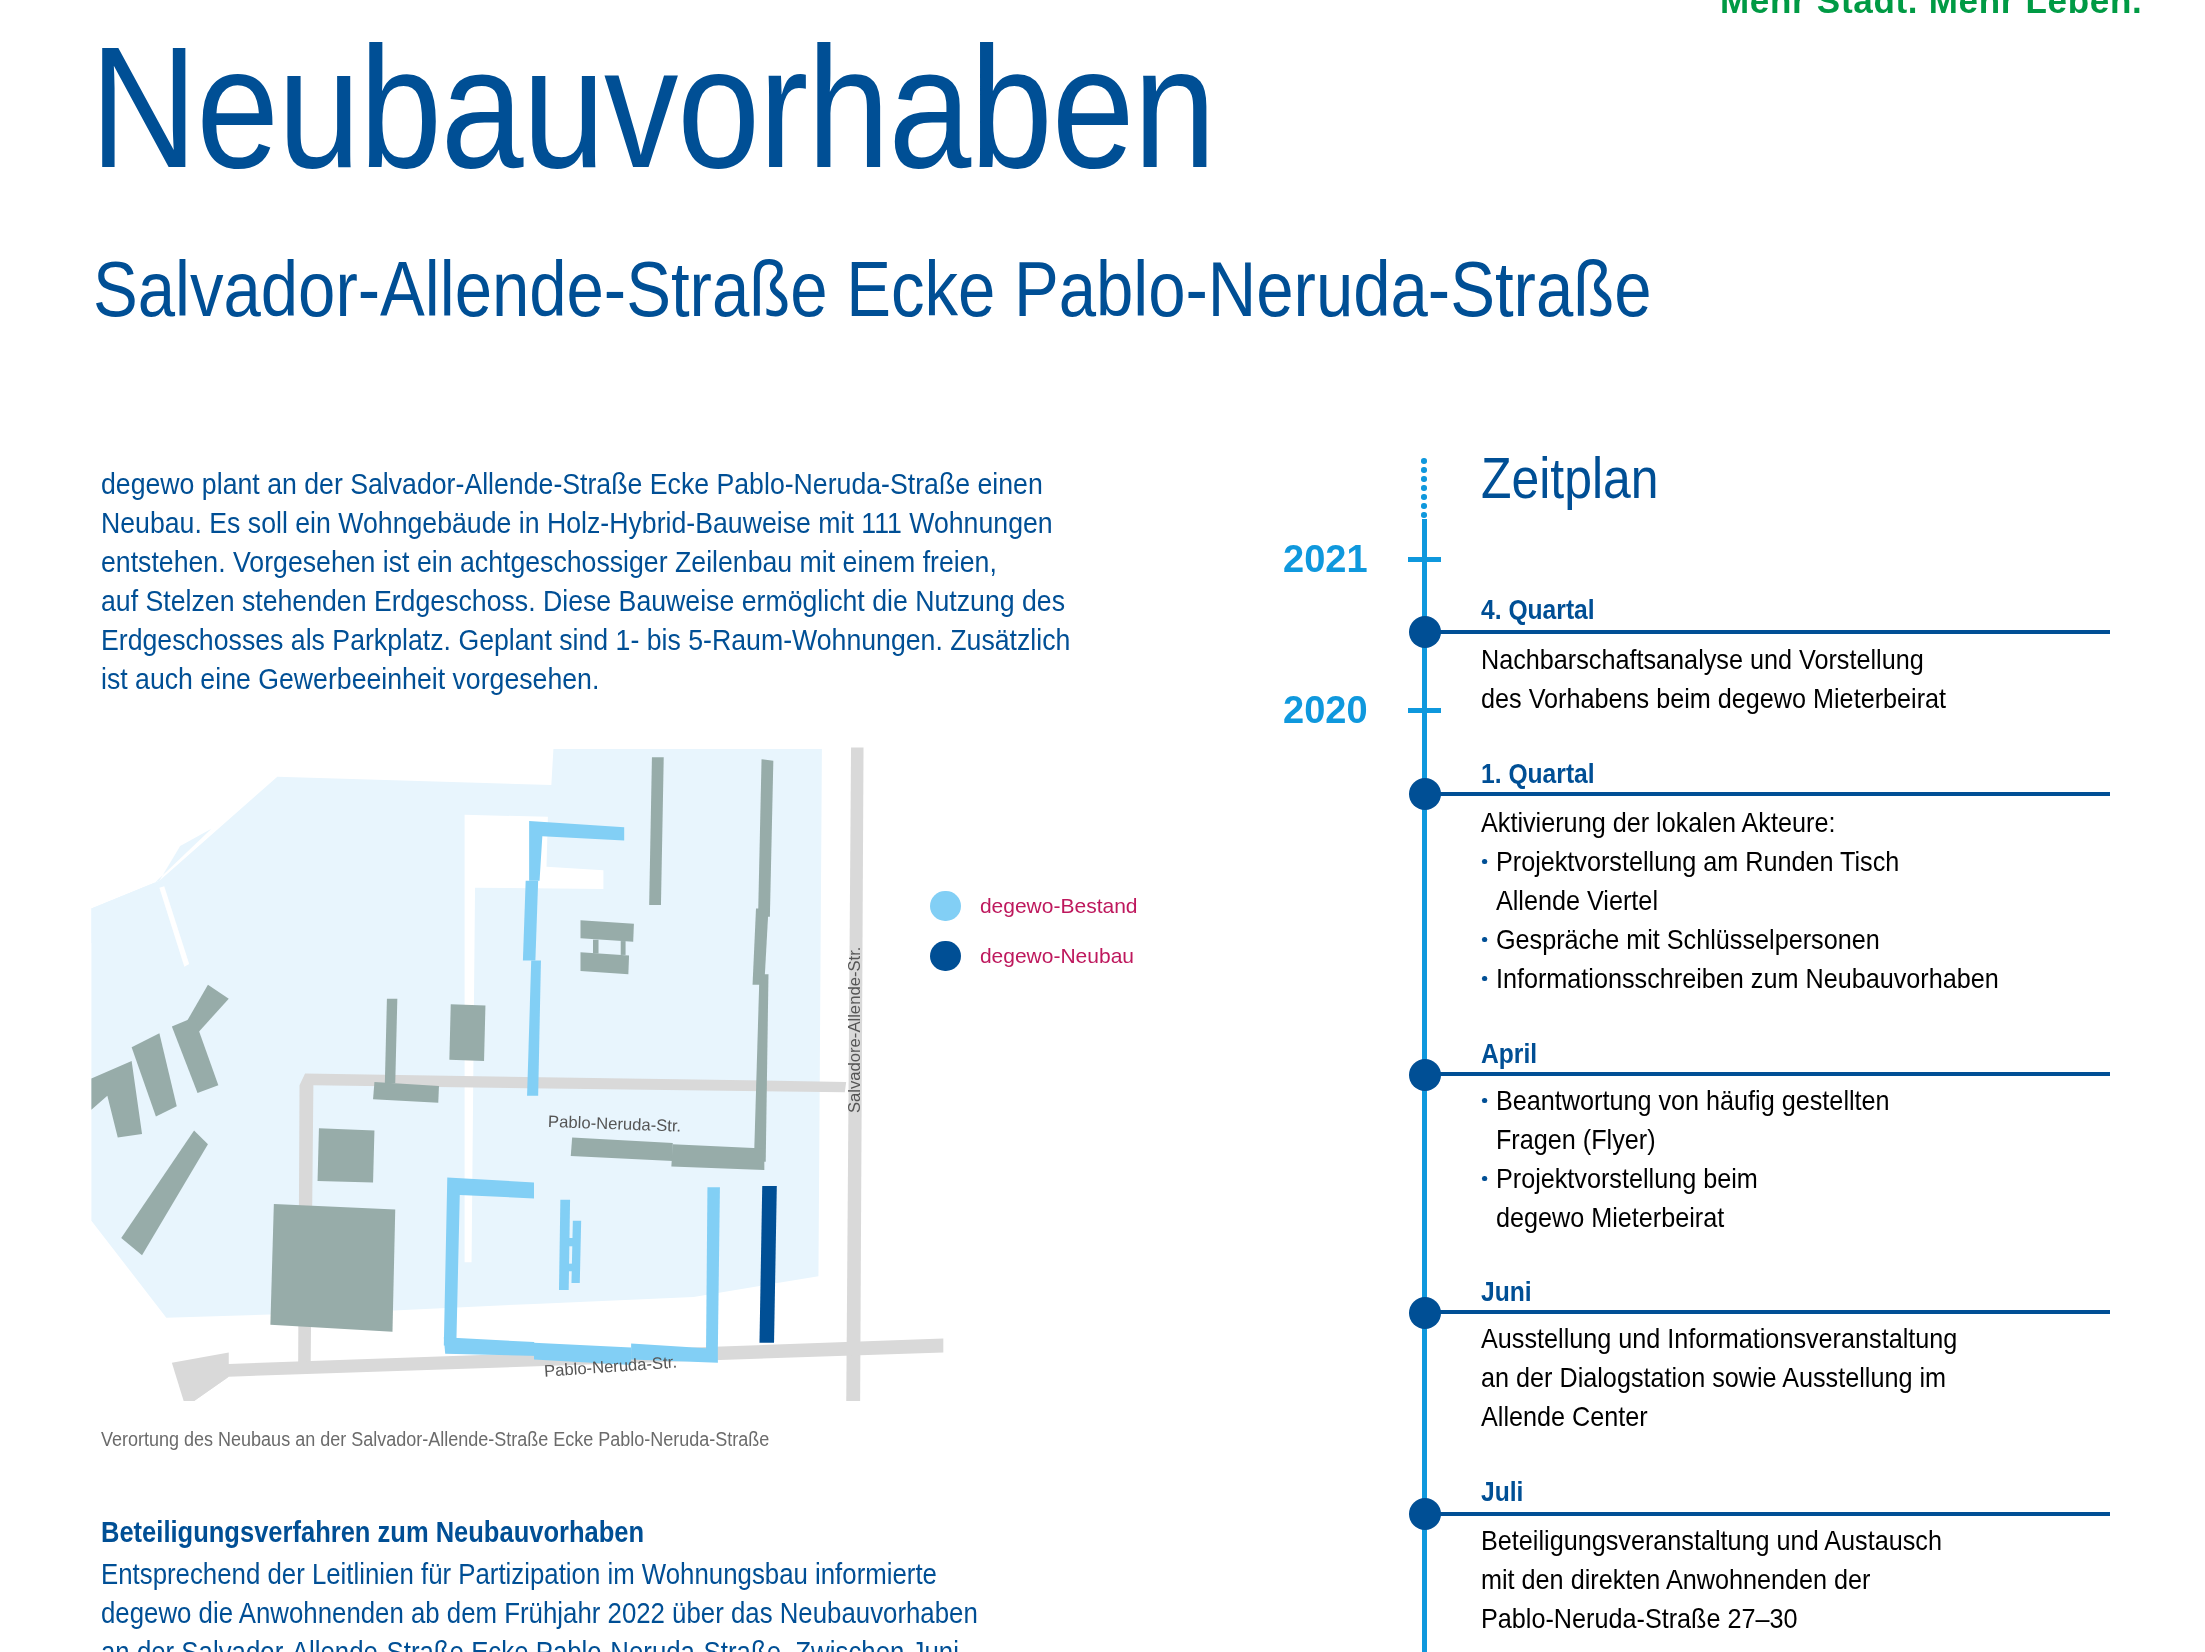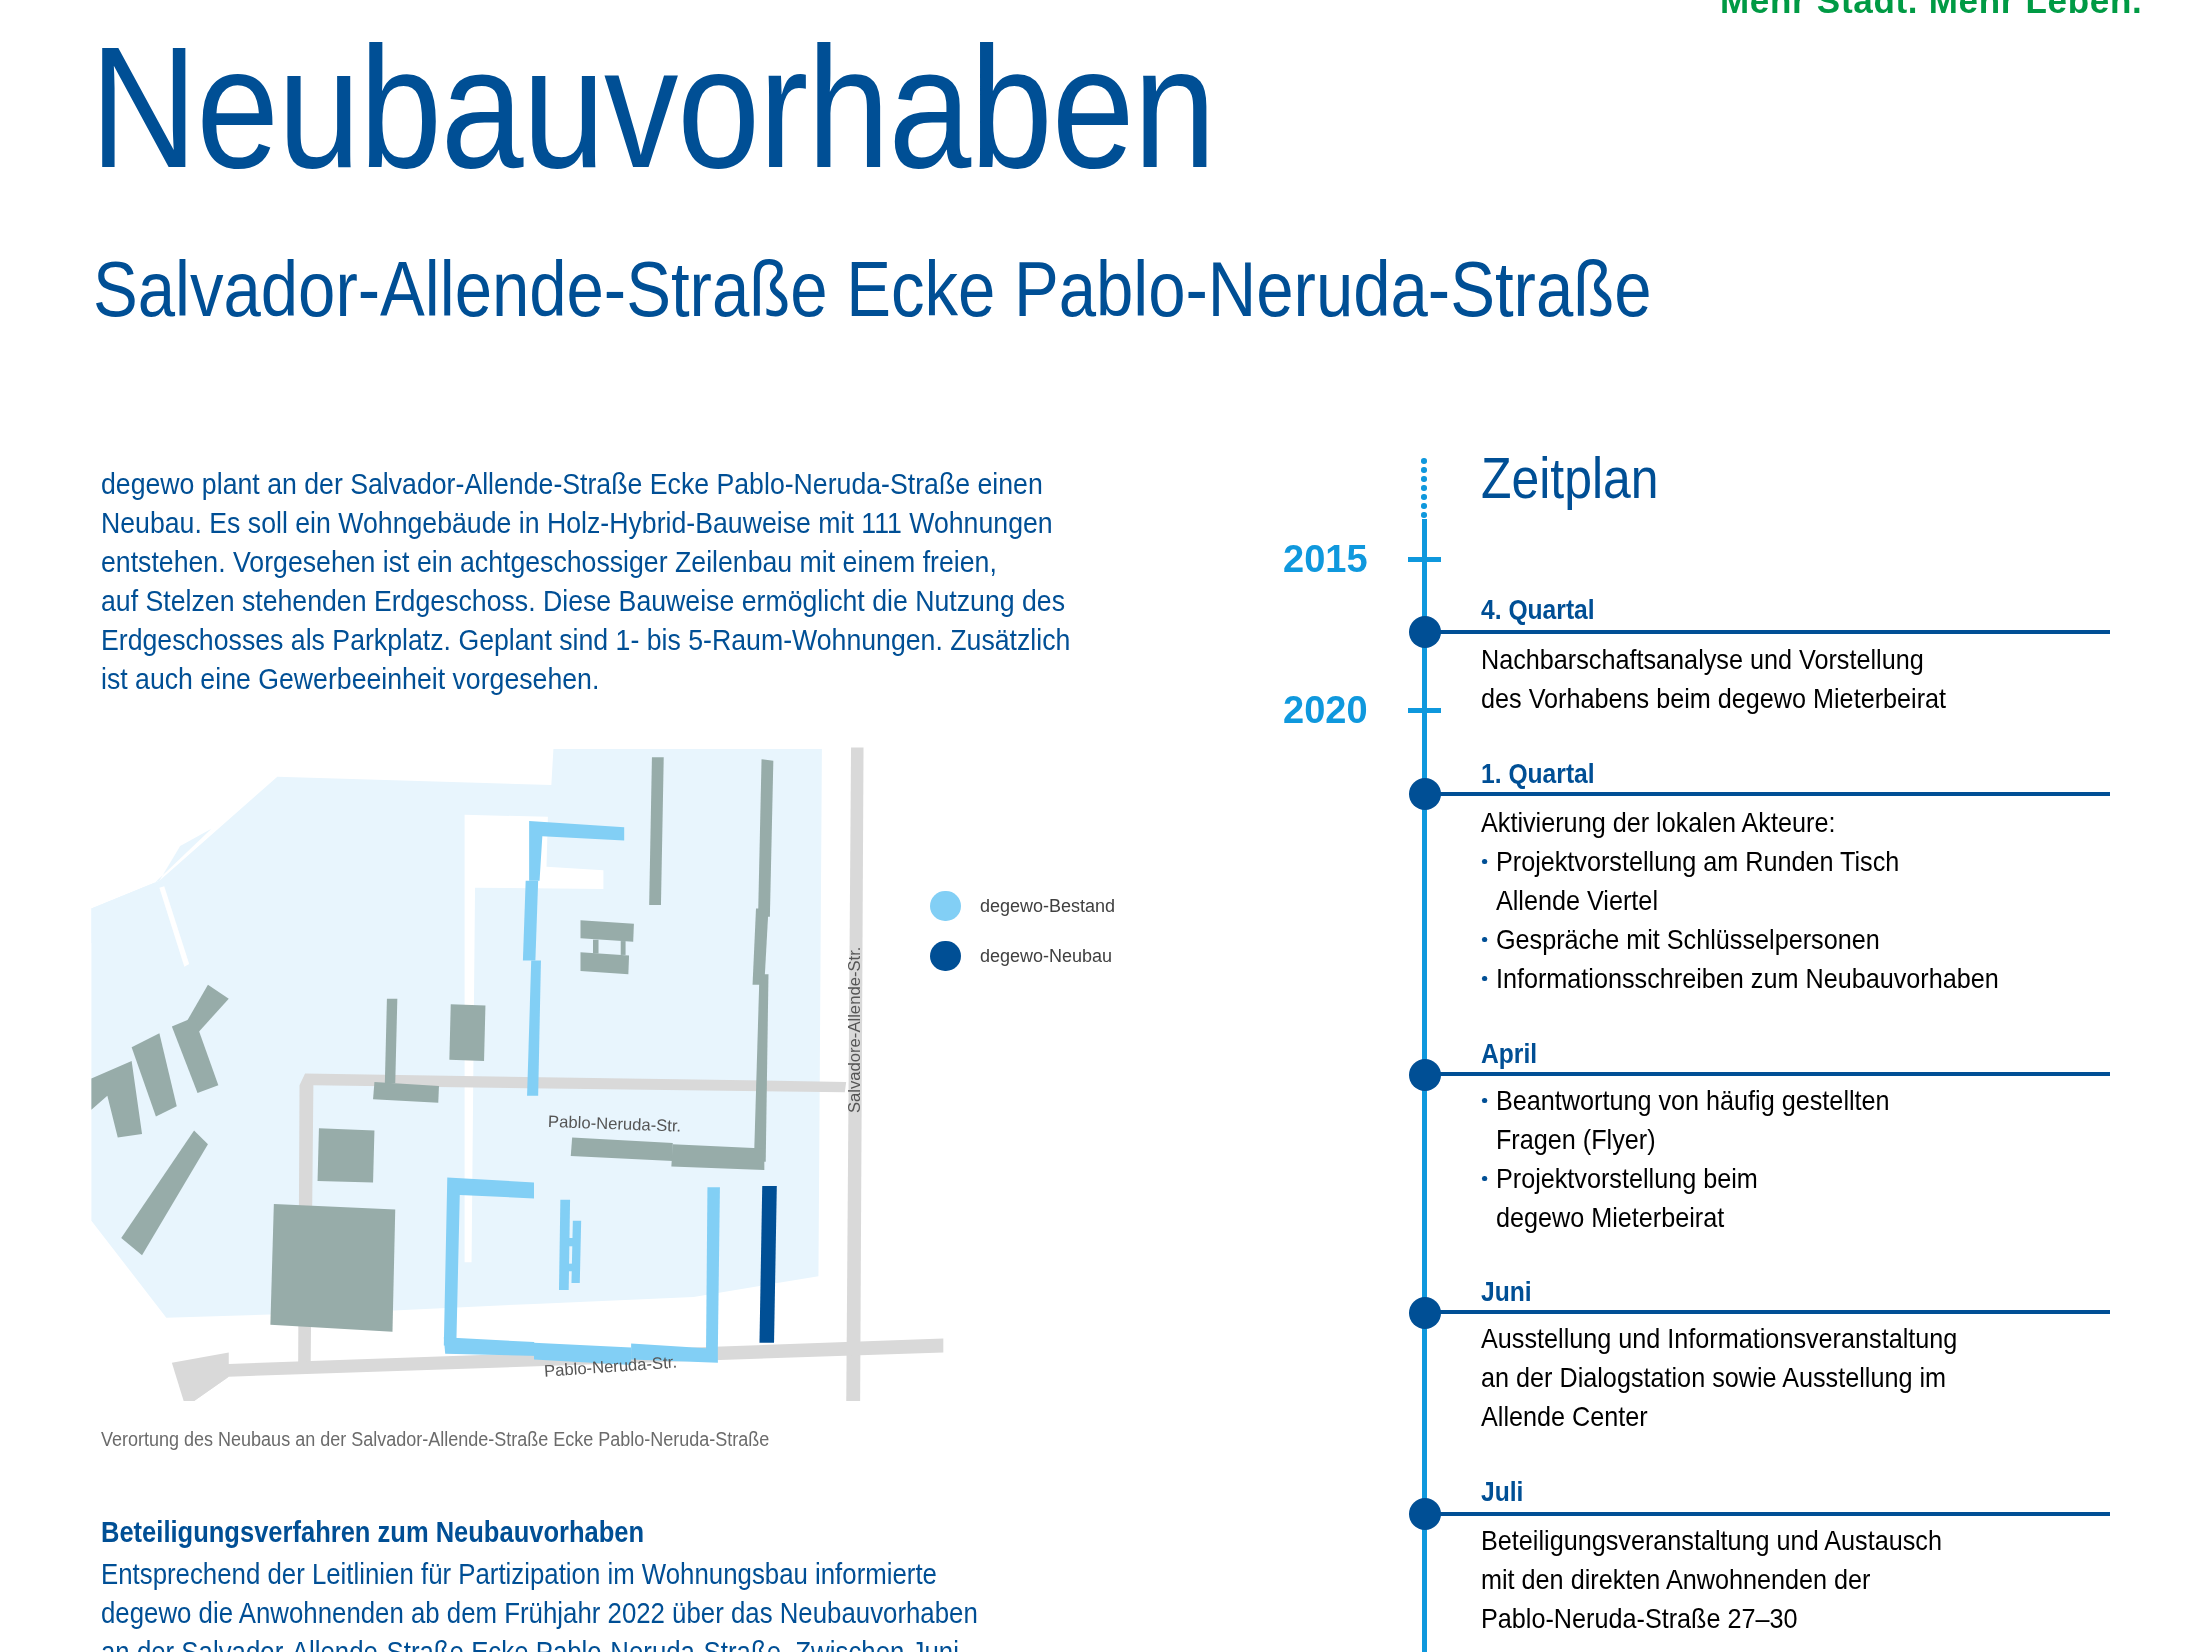--- a/index.html
+++ b/index.html
@@ -10,21 +10,21 @@
   .slogan { left:1720px; top:-19.4px; font-size:35px; color:#009a44; font-weight:bold; white-space:nowrap; letter-spacing:0.7px; }
   .title { left:90px; top:21px; font-size:173px; color:#004f95; font-weight:normal; line-height:1; letter-spacing:-1.4px; transform:scaleX(0.86); transform-origin:left top; white-space:nowrap; }
   .subtitle { left:93px; top:250px; font-size:78px; color:#004f95; line-height:1; white-space:nowrap; transform:scaleX(0.86); transform-origin:left top; }
 
   .intro { left:101px; top:465px; width:1082px; font-size:29px; line-height:39px; color:#004f95; transform:scaleX(0.92); transform-origin:left top; }
 
   .map { left:90px; top:735px; width:1110px; height:666px; }
   .legend { left:930px; top:881px; }
   .legend-row { display:flex; align-items:center; height:50px; }
   .legend-dot { width:30.5px; height:30.5px; border-radius:50%; margin-right:19.4px; }
-  .legend-label { font-size:18px; color:#404040; }
+  .legend-label { font-size:21px; color:#be185d; }
 
   .caption { left:101px; top:1428px; font-size:20px; color:#6b6b6b; white-space:nowrap; transform:scaleX(0.9); transform-origin:left top; }
 
   .sec-head { left:101px; top:1516px; font-size:29px; font-weight:bold; color:#004f95; white-space:nowrap; transform:scaleX(0.88); transform-origin:left top; }
   .sec-body { left:101px; top:1555px; width:1179px; font-size:29px; line-height:39px; color:#004f95; transform:scaleX(0.89); transform-origin:left top; }
 
   
   .tl-line { left:1422px; top:519px; width:4.9px; height:1138px; background:#0f98dd; }
   .tl-dot { width:5.5px; height:5.5px; border-radius:50%; background:#0f98dd; left:1421px; }
   .tl-tick { left:1408px; width:33px; height:4.9px; background:#0f98dd; }
@@ -139,21 +139,21 @@
 <div class="abs tl-dot" style="top:458px"></div>
 <div class="abs tl-dot" style="top:467px"></div>
 <div class="abs tl-dot" style="top:476px"></div>
 <div class="abs tl-dot" style="top:485px"></div>
 <div class="abs tl-dot" style="top:494px"></div>
 <div class="abs tl-dot" style="top:503px"></div>
 <div class="abs tl-dot" style="top:512px"></div>
 <div class="abs tl-line"></div>
 
 <div class="abs tl-tick" style="top:557px"></div>
-<div class="abs year" style="top:538px">2015</div>
+<div class="abs year" style="top:538px">2021</div>
 <div class="abs tl-tick" style="top:708px"></div>
 <div class="abs year" style="top:689px">2020</div>
 
 <div class="abs ev-head" style="top:594px">4. Quartal</div>
 <div class="abs ev-circle" style="top:616px"></div>
 <div class="abs ev-rule" style="top:630px"></div>
 <div class="abs ev-body" style="top:640px">
   <div>Nachbarschaftsanalyse und Vorstellung</div>
   <div>des Vorhabens beim degewo Mieterbeirat</div>
 </div>

